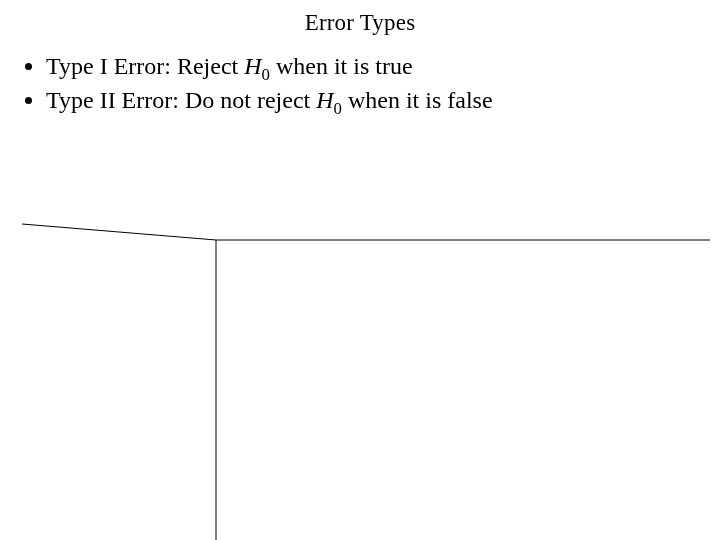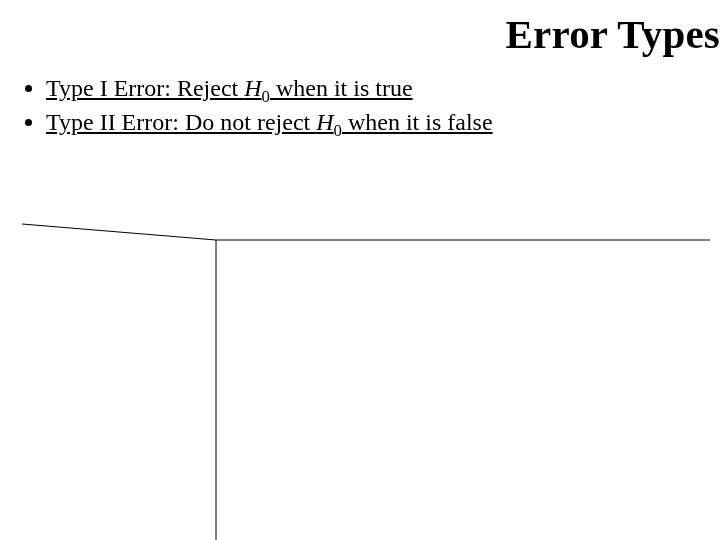--- a/index.html
+++ b/index.html
@@ -11,33 +11,32 @@
     font-family: "Times New Roman", Times, serif;
     color: #000000;
   }
   .slide {
     width: 720px;
     height: 540px;
     position: relative;
     box-sizing: border-box;
   }
   .title {
-    text-align: right;
-    font-size: 41px;
-    font-weight: bold;
+    text-align: center;
+    font-size: 23px;
+    font-weight: normal;
     margin: 10px 0 14px 0;
     letter-spacing: 0.2px;
   }
   ul.bullets {
     margin: 0 0 0 28px;
     padding: 0 30px 0 18px;
     list-style-type: disc;
     font-size: 24px;
     line-height: 1.35;
-    text-decoration: underline;
   }
   ul.bullets li {
     margin: 0 0 2px 0;
   }
   .ital {
     font-style: italic;
   }
   sub {
     font-size: 0.7em;
     vertical-align: sub;

